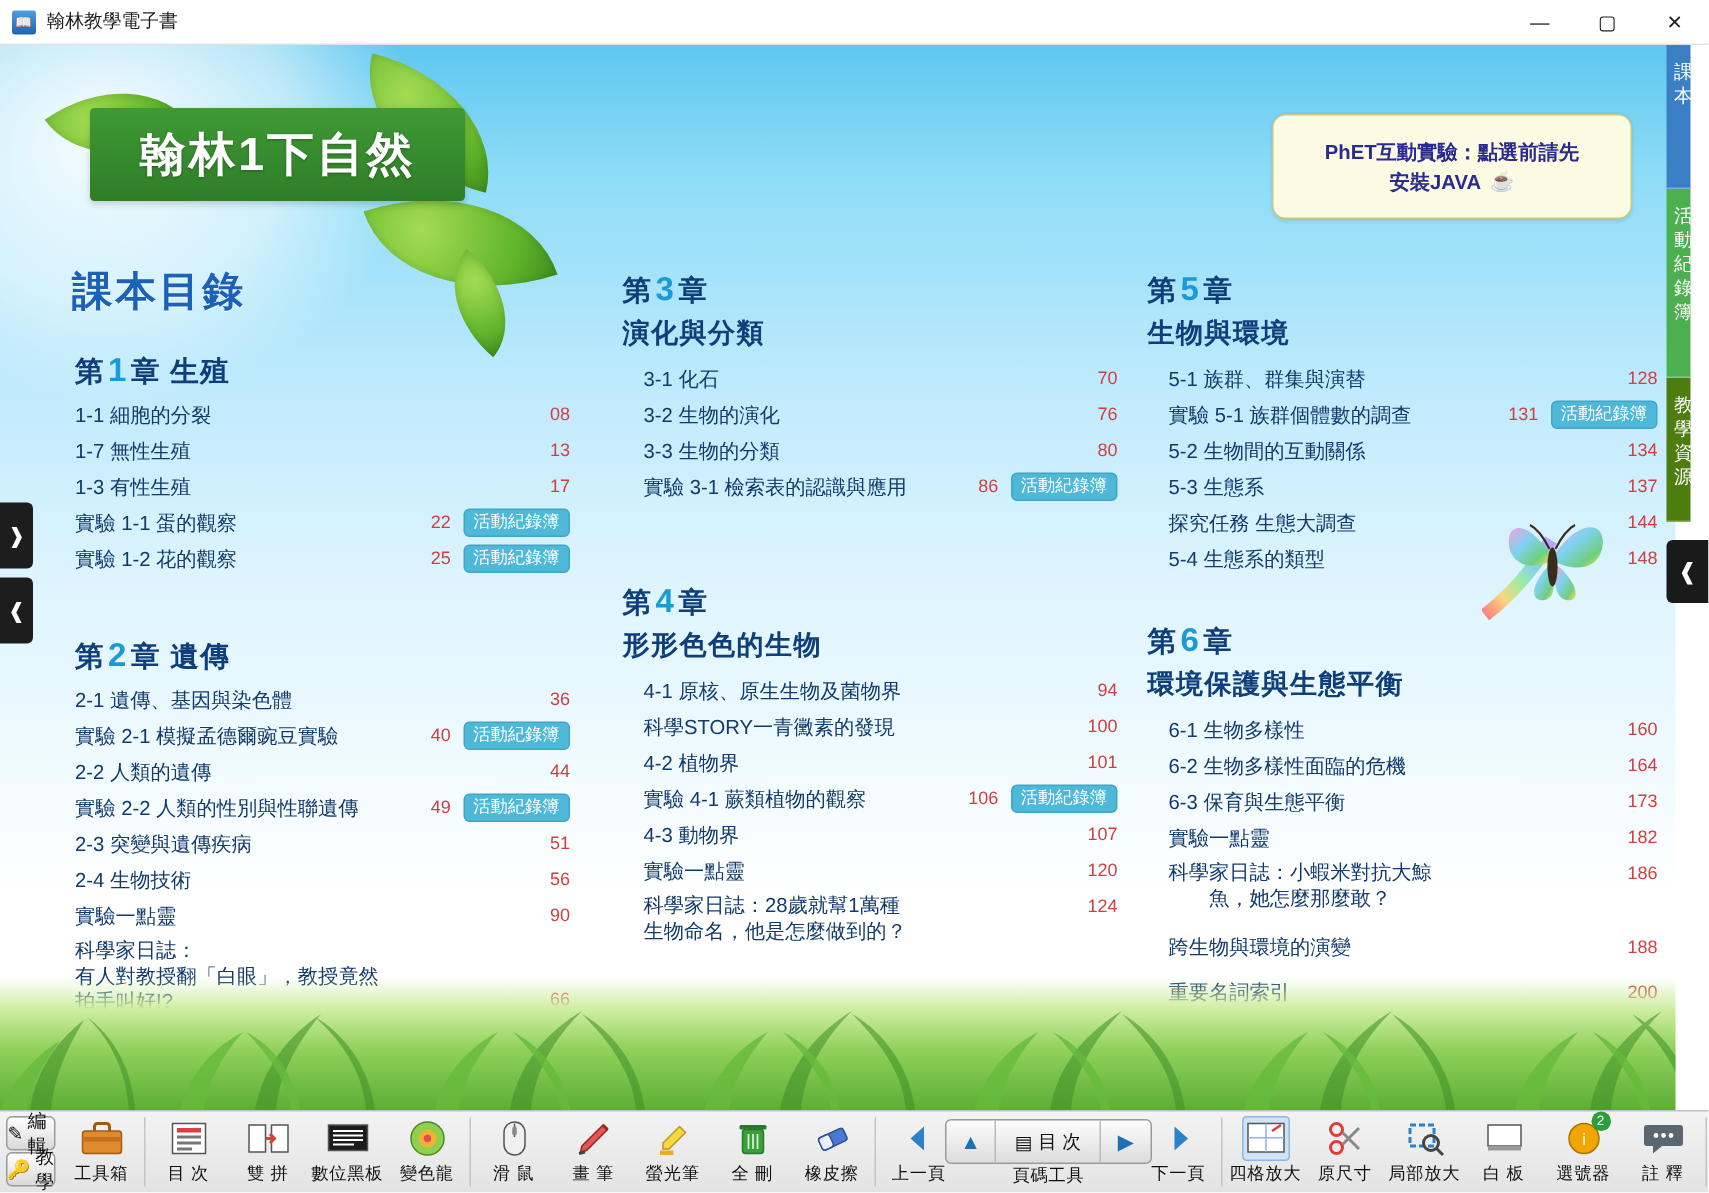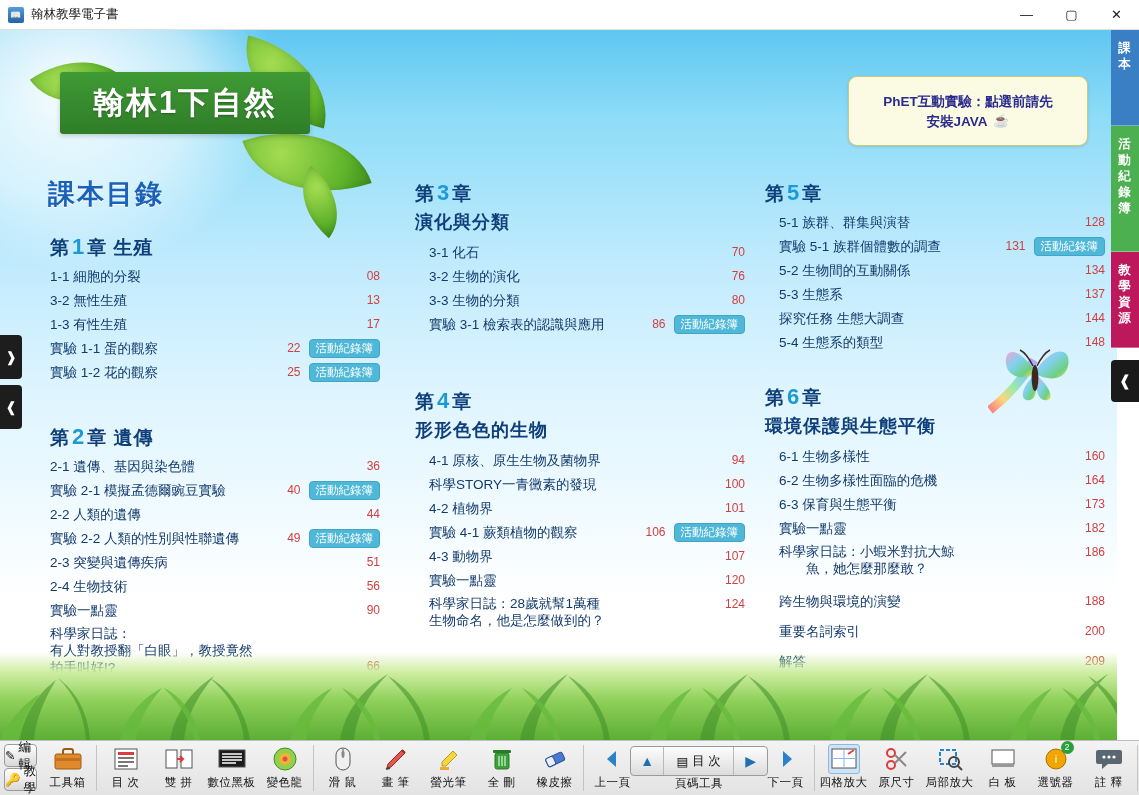--- a/index.html
+++ b/index.html
@@ -129,28 +129,27 @@
   }
   .entry.indent .label { padding-left: 14px; }
   .entry.two-line .label { line-height: 17px; }
 
   
   .butterfly { position: absolute; left: 988px; top: 300px; width: 92px; height: 84px; }
 
   
   .side-tabs { position: absolute; top: 30px; right: 0; width: 28px; height: 710px; }
   .side-tab {
-    width: 28px; color: #fff; font-size: 12.5px; text-align: center;
+    width: 16px; color: #fff; font-size: 12.5px; text-align: center;
     padding: 10px 5px; line-height: 16px; letter-spacing: 1px;
     border-bottom: 1px solid rgba(255,255,255,.35);
-    font-weight: bold;
   }
   .st1 { background: #3a7fc4; height: 96px; }
   .st2 { background: #4caf50; height: 126px; }
-  .st3 { background: #be185d; height: 96px; }
+  .st3 { background: #4d7c0f; height: 96px; }
   .side-collapse {
     position: absolute; left: 0; top: 330px; width: 28px; height: 42px;
     background: #1a1a1a; color: #fff; font-size: 15px;
     display: flex; align-items: center; justify-content: center;
     border-radius: 4px 0 0 4px;
   }
 
   
   .left-arrow {
     position: absolute; left: 0; width: 22px; height: 44px;
@@ -274,21 +273,21 @@
         <div class="chapter-head">
           <span>第</span><span class="num">1</span><span>章  生殖</span>
         </div>
         <div class="entries">
           <div class="entry">
             <span class="label">1-1  細胞的分裂</span>
             <span class="dots"></span>
             <span class="pg">08</span>
           </div>
           <div class="entry">
-            <span class="label">3-2  無性生殖</span>
+            <span class="label">1-7  無性生殖</span>
             <span class="dots"></span>
             <span class="pg">13</span>
           </div>
           <div class="entry">
             <span class="label">1-3  有性生殖</span>
             <span class="dots"></span>
             <span class="pg">17</span>
           </div>
           <div class="entry">
             <span class="label">實驗 1-1  蛋的觀察</span>
@@ -434,20 +433,21 @@
           </div>
         </div>
       </div>
     </div>
 
     <div class="col col3">
       <div class="chapter">
         <div class="chapter-head">
           <span>第</span><span class="num">5</span><span>章</span>
         </div>
+        <div class="chapter-sub">生物與環境</div>
         <div class="entries">
           <div class="entry indent">
             <span class="label">5-1  族群、群集與演替</span>
             <span class="dots"></span>
             <span class="pg">128</span>
           </div>
           <div class="entry indent">
             <span class="label">實驗 5-1  族群個體數的調查</span>
             <span class="dots"></span>
             <span class="pg">131</span>

